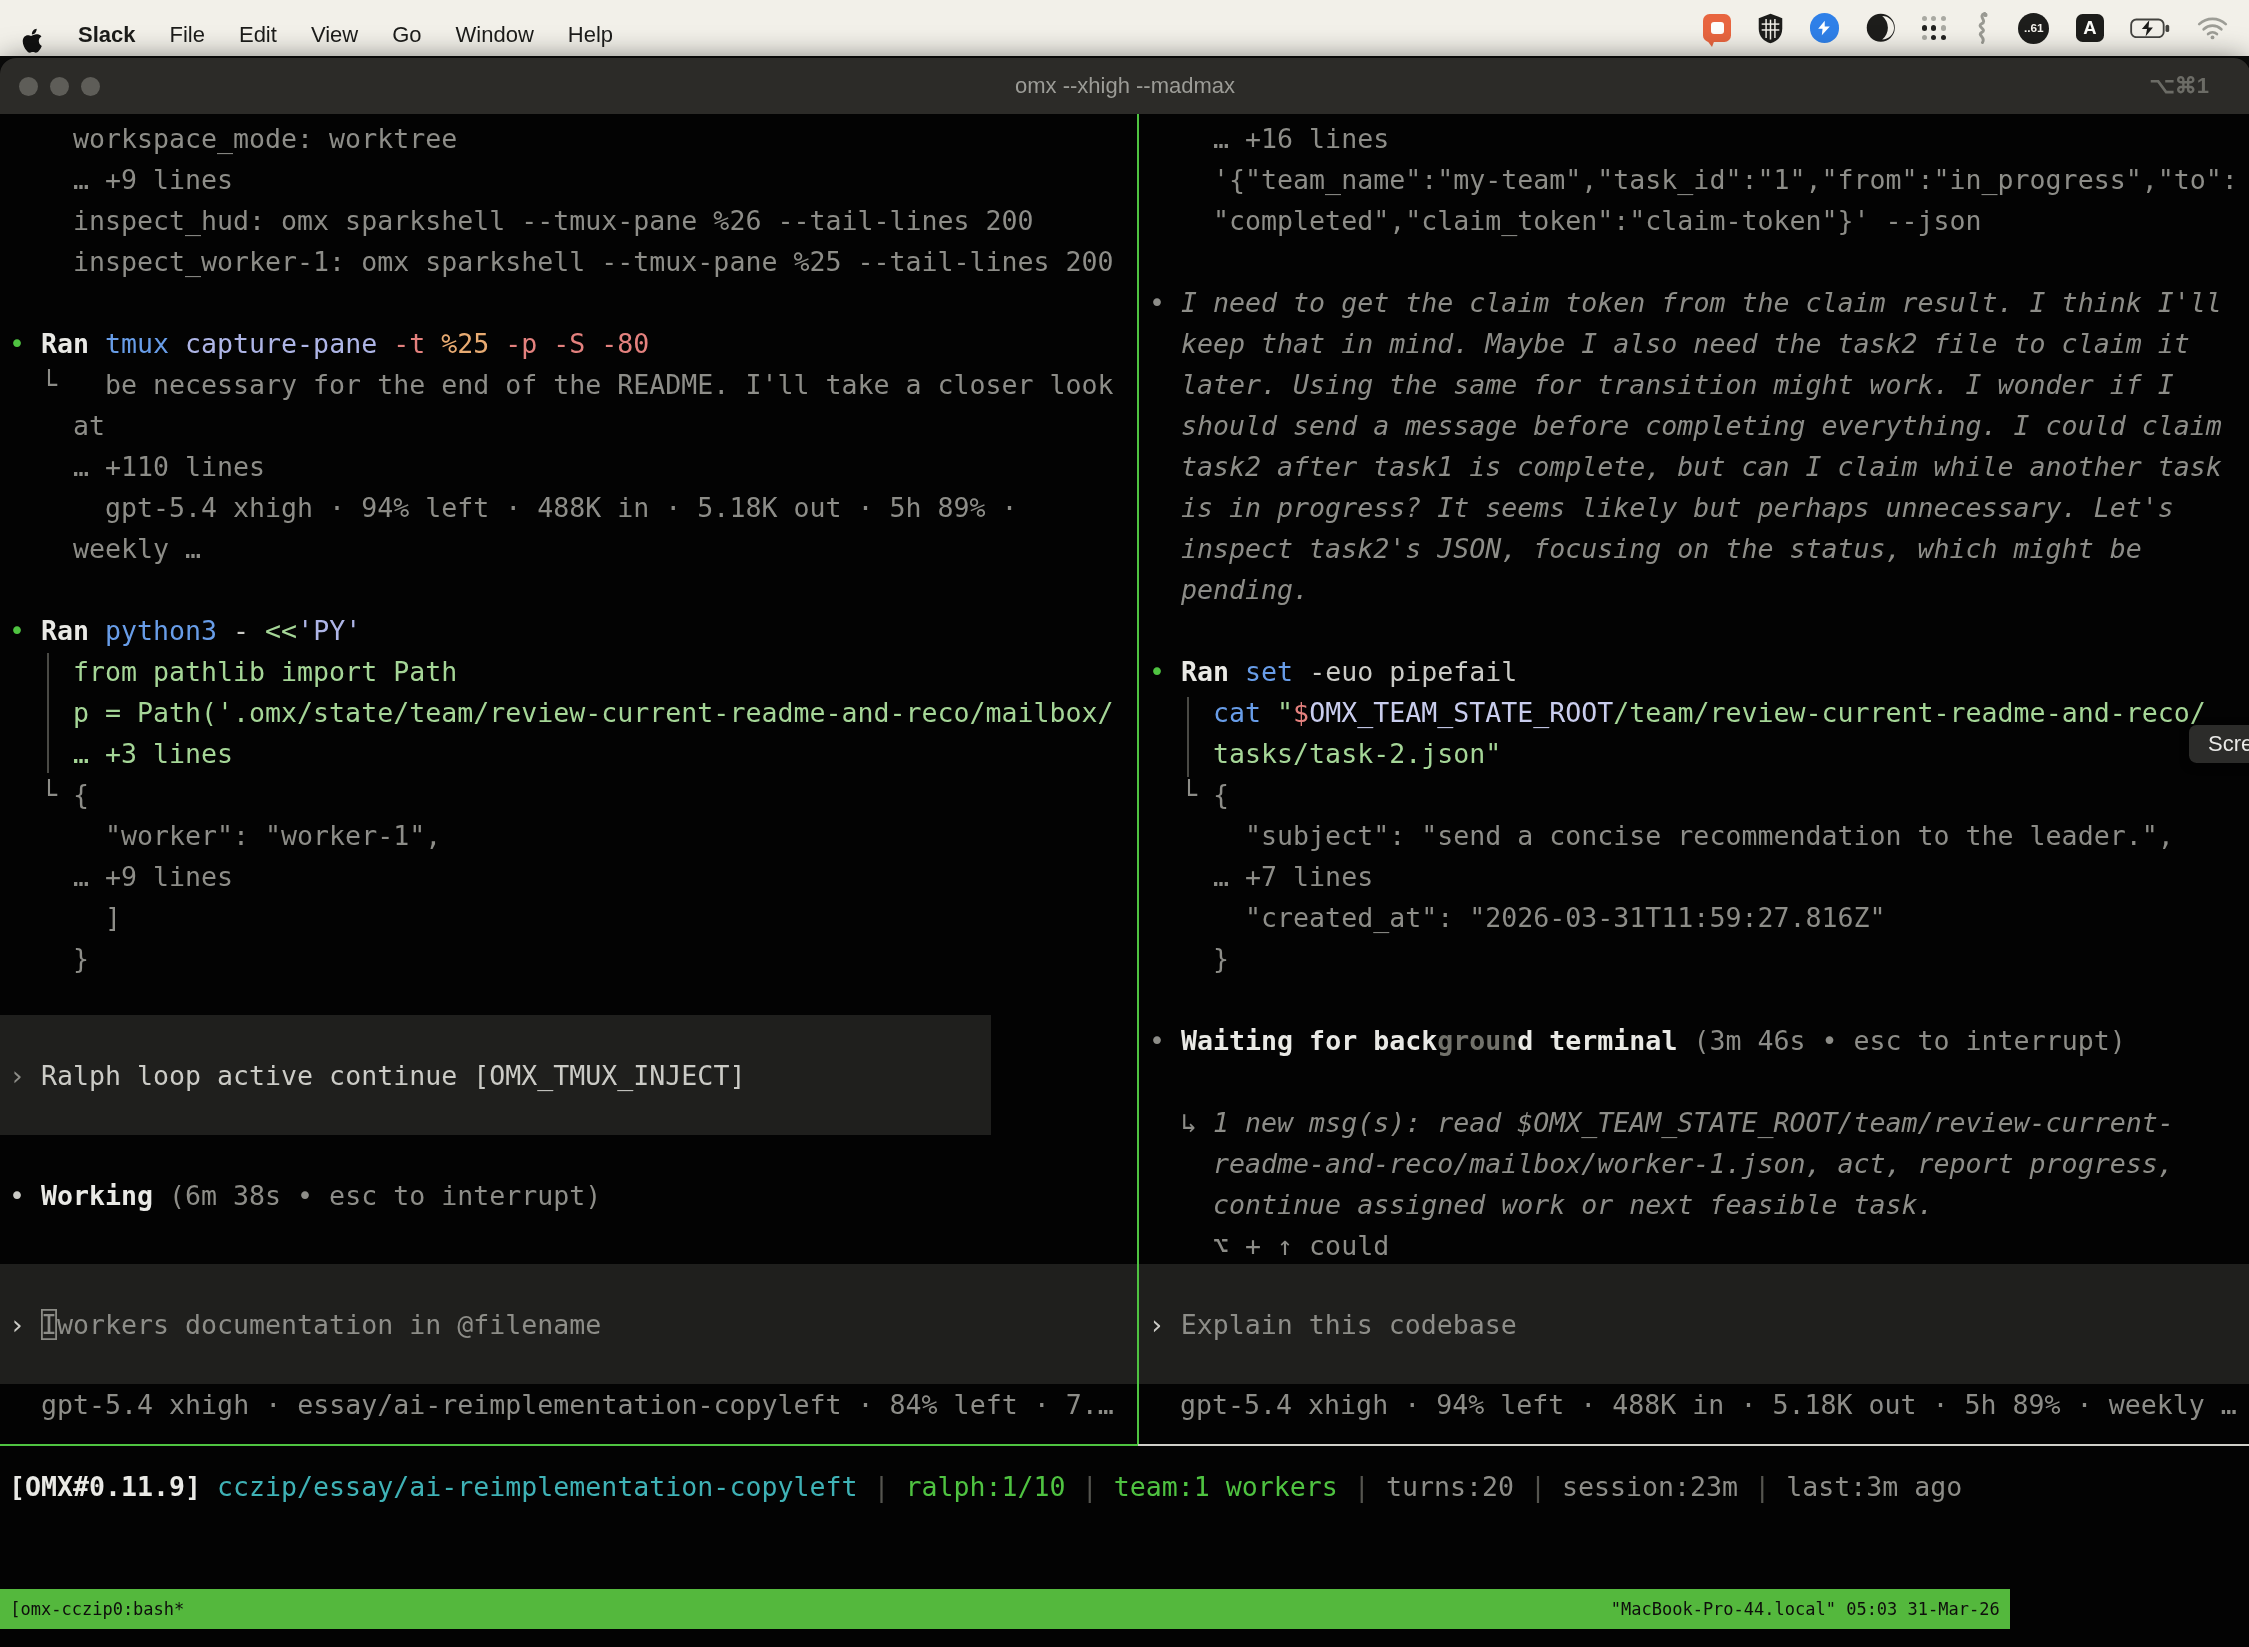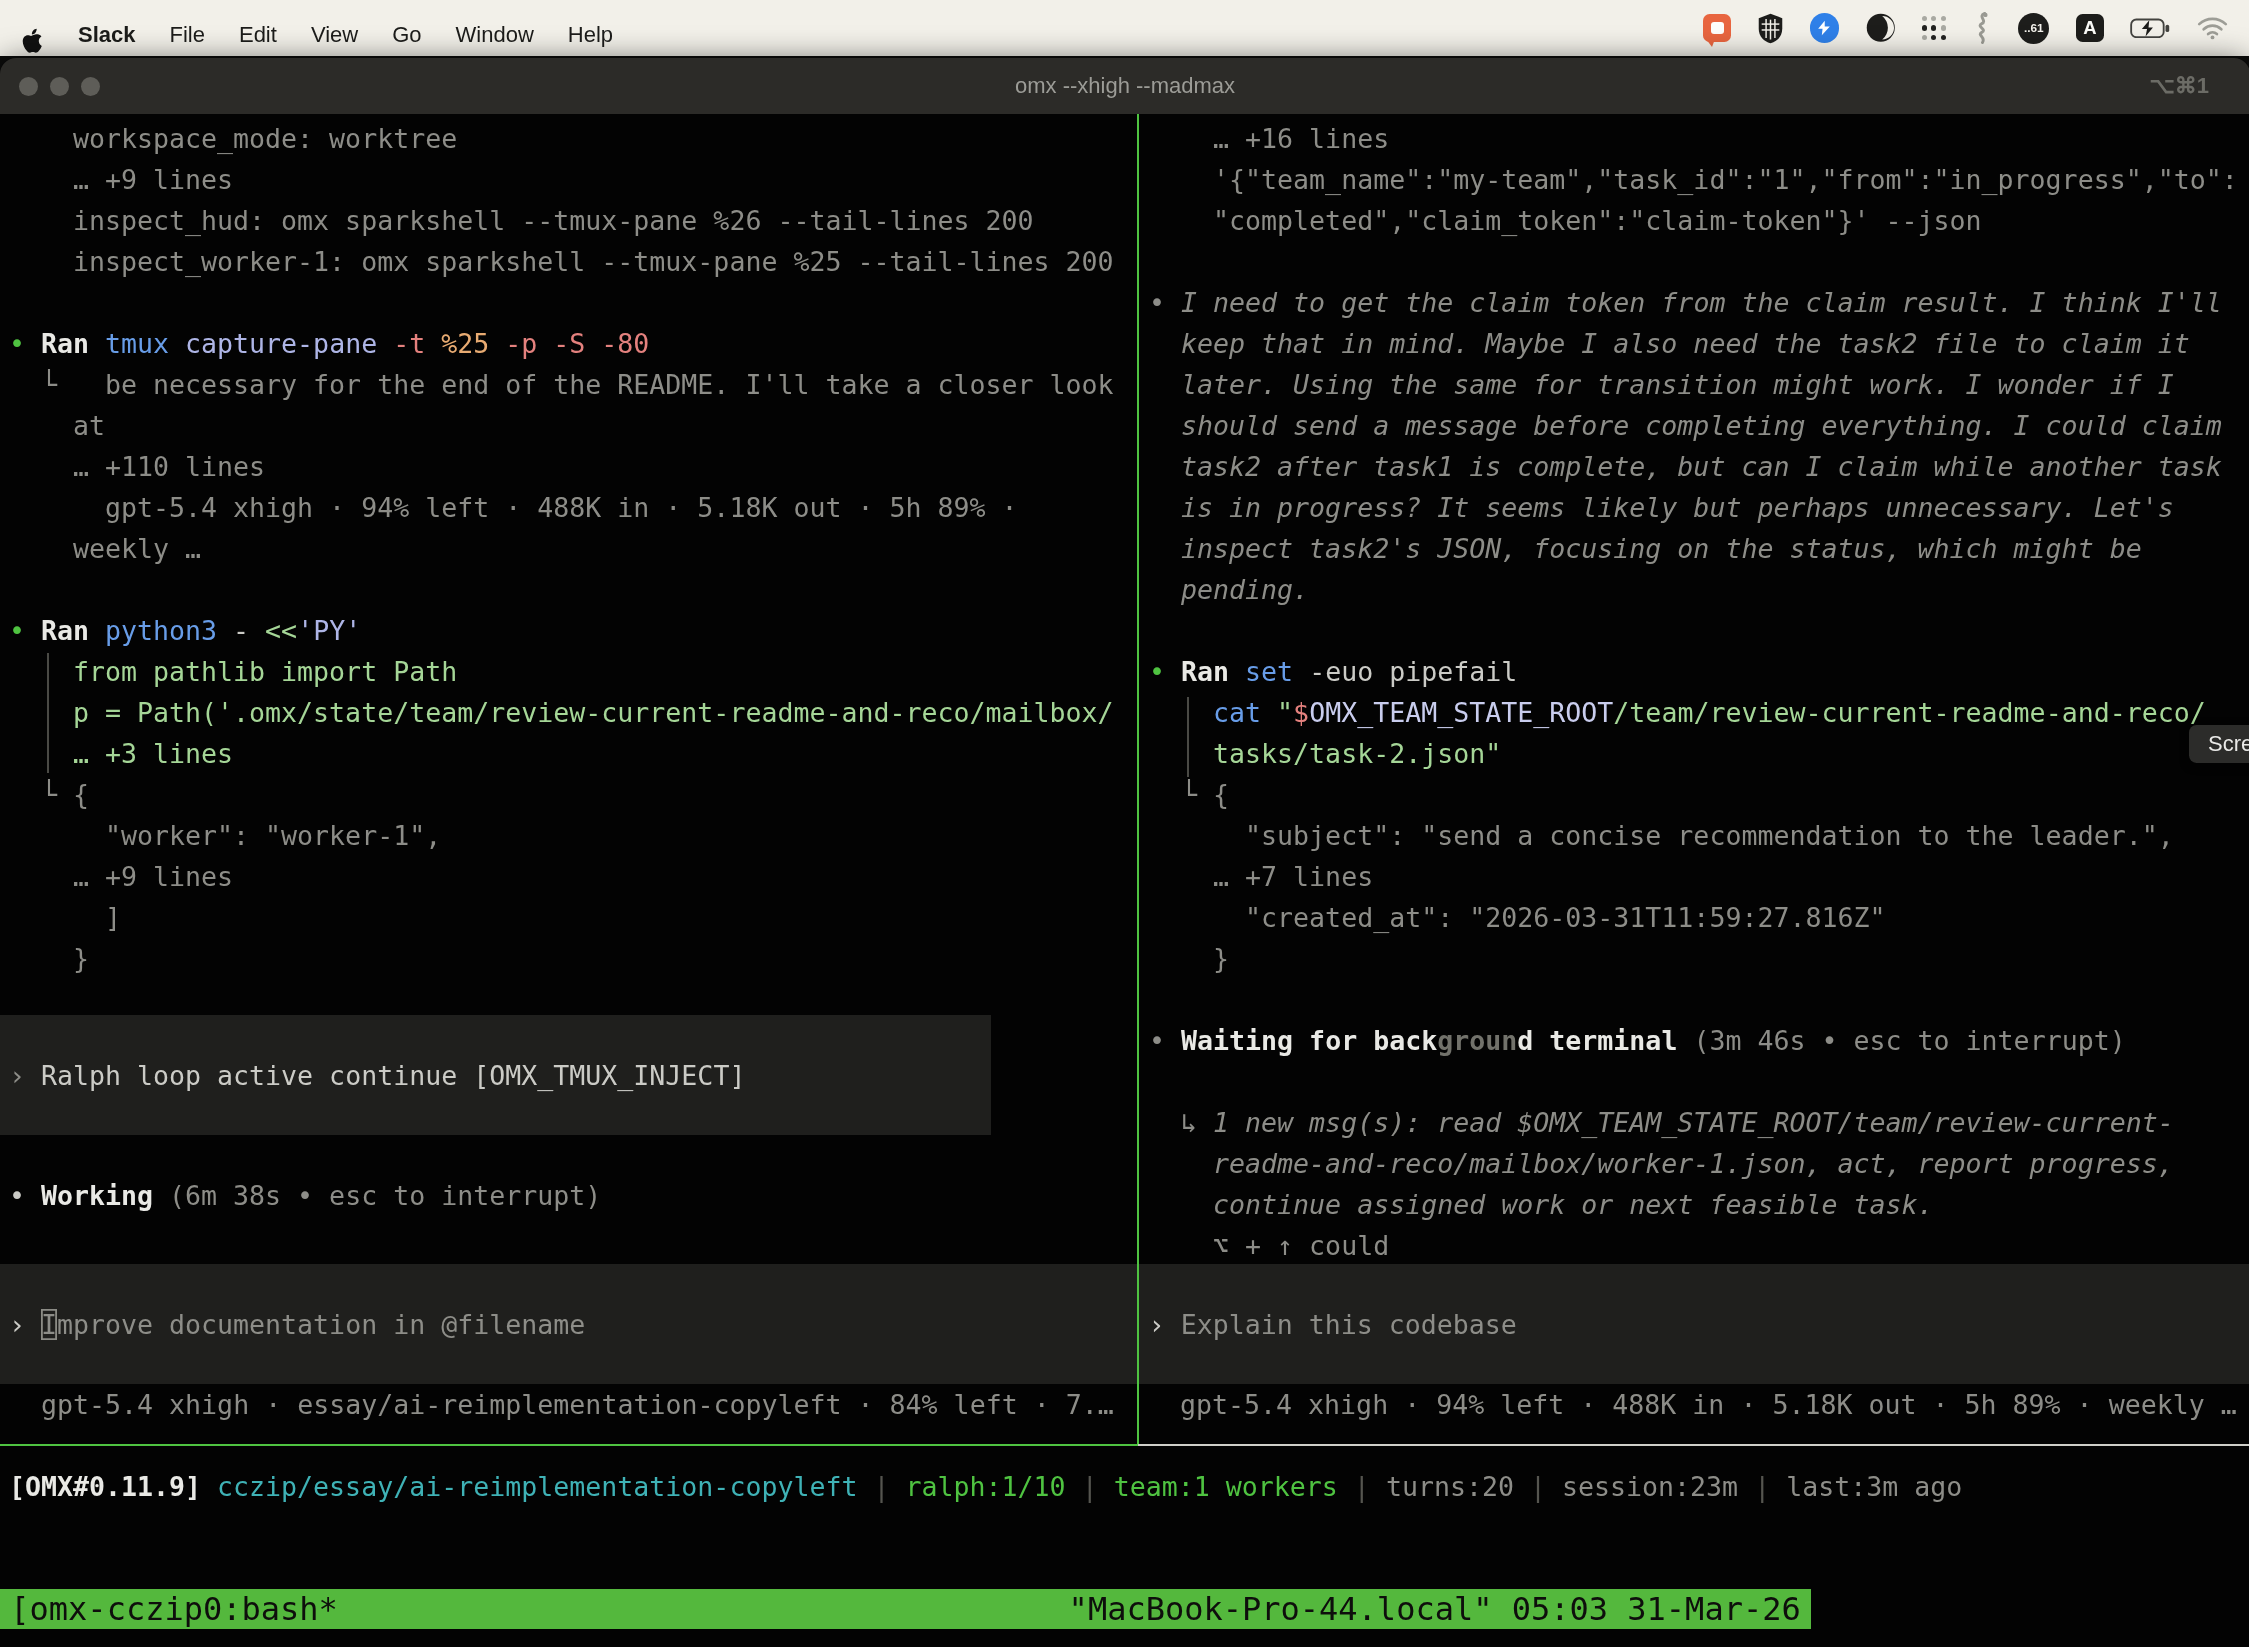--- a/index.html
+++ b/index.html
@@ -62,23 +62,23 @@
   .input-right{left:1139px;top:1150px;width:1111px;height:120px;padding-left:9.6px;box-sizing:border-box;}
   .workrow{position:absolute;left:8.9px;top:1061px;height:41px;line-height:41px;white-space:pre;}
   .cursor{box-shadow:inset 0 0 0 1.8px #8c8c86;}
   .statusrow{position:absolute;top:1270px;height:41px;line-height:41px;white-space:pre;color:#8d8d88;}
   .status-left{left:41px;} .status-right{left:1180px;max-width:1070px;overflow:hidden;}
   .pane-border{position:absolute;top:1330px;height:2.2px;}
   .pb-green{left:0;width:1138px;background:#4fc341;}
   .pb-white{left:1138px;width:1112px;background:#cfcfc9;}
   .divider{position:absolute;left:1137px;top:0;width:2.2px;height:1330px;background:#4fc341;}
   .omxline{position:absolute;left:8.9px;top:1352px;height:41px;line-height:41px;white-space:pre;}
-  .tmuxbar{position:absolute;left:0;top:1475px;width:1811px;height:40px;background:#54b83d;
+  .tmuxbar{position:absolute;left:0;top:1475px;width:2010px;height:40px;background:#54b83d;
     color:#0e0e0c;display:flex;justify-content:space-between;align-items:center;
-    padding:0 10.3px;box-sizing:border-box;font-size:32px;white-space:pre;}
+    padding:0 10.3px;box-sizing:border-box;font-size:17px;white-space:pre;}
   
   .tooltip{position:absolute;left:2189px;top:725px;width:89px;height:38px;background:#2c2c2a;
     border-radius:7.4px;color:#e9e9e7;font-family:"Liberation Sans",sans-serif;font-size:22px;
     line-height:38px;padding-left:19px;box-sizing:border-box;z-index:50;
     box-shadow:0 2.2px 8.9px rgba(0,0,0,.5);}
 </style>
 </head>
 <body>
 
 <div class="menubar">
@@ -244,21 +244,21 @@
     <div class="connector conn-left"></div>
     <div class="connector conn-right"></div>
 
     <div class="band hud-left">
       <div class="trow"><span class="seg dim">› </span><span class="seg lightgray">Ralph loop active continue [OMX_TMUX_INJECT]</span></div>
     </div>
 
     <div class="workrow"><span class="seg lightgray">• </span><span class="seg boldwhite">Working </span><span class="seg dim">(6m 38s • esc to interrupt)</span></div>
 
     <div class="band input-left">
-      <div class="trow"><span class="seg lightgray">› </span><span class="seg dim cursor">I</span><span class="seg dim">mprove documentation in @filename</span></div>
+      <div class="trow"><span class="seg lightgray">› </span><span class="seg dim cursor">I</span><span class="seg dim">workers documentation in @filename</span></div>
     </div>
 
     <div class="band input-right">
       <div class="trow"><span class="seg lightgray">› </span><span class="seg dim">Explain this codebase</span></div>
     </div>
 
     <div class="statusrow status-left">gpt-5.4 xhigh · essay/ai-reimplementation-copyleft · 84% left · 7.…</div>
     <div class="statusrow status-right">gpt-5.4 xhigh · 94% left · 488K in · 5.18K out · 5h 89% · weekly …</div>
 
     <div class="pane-border pb-green"></div>

